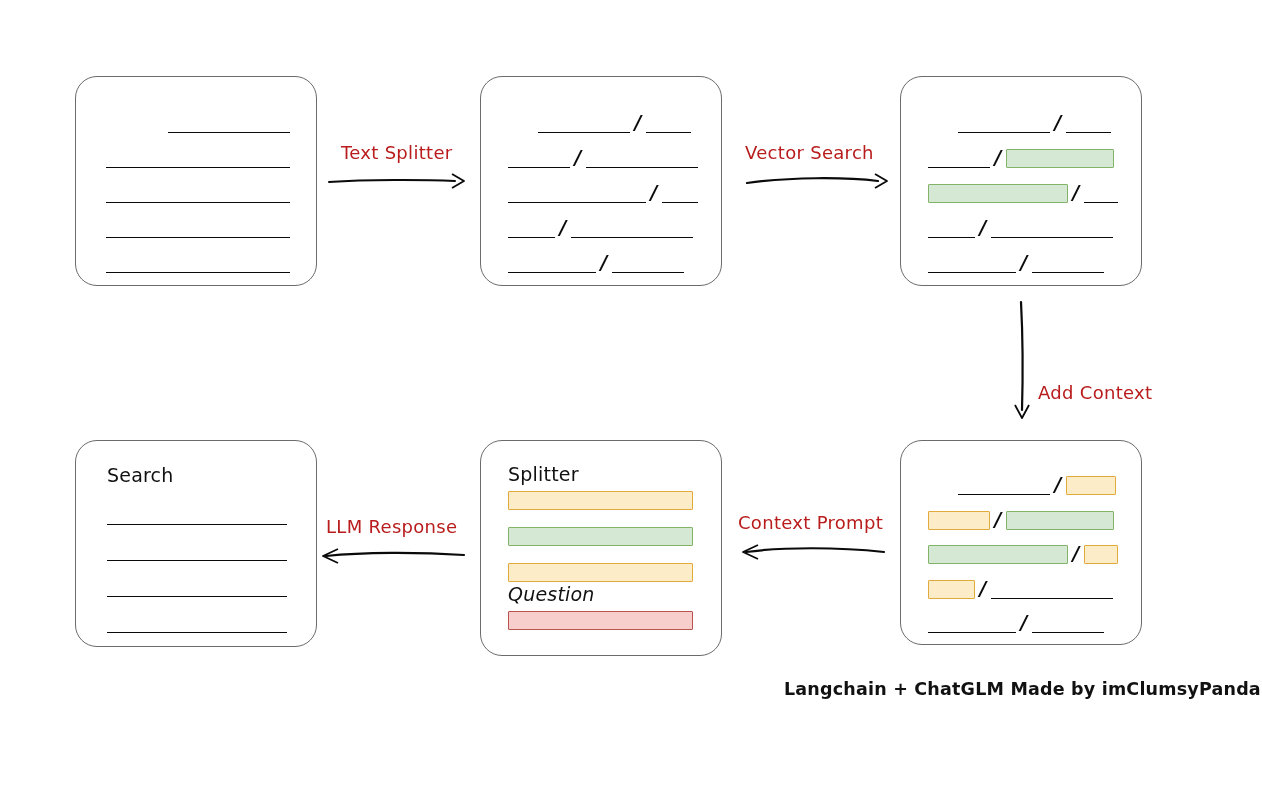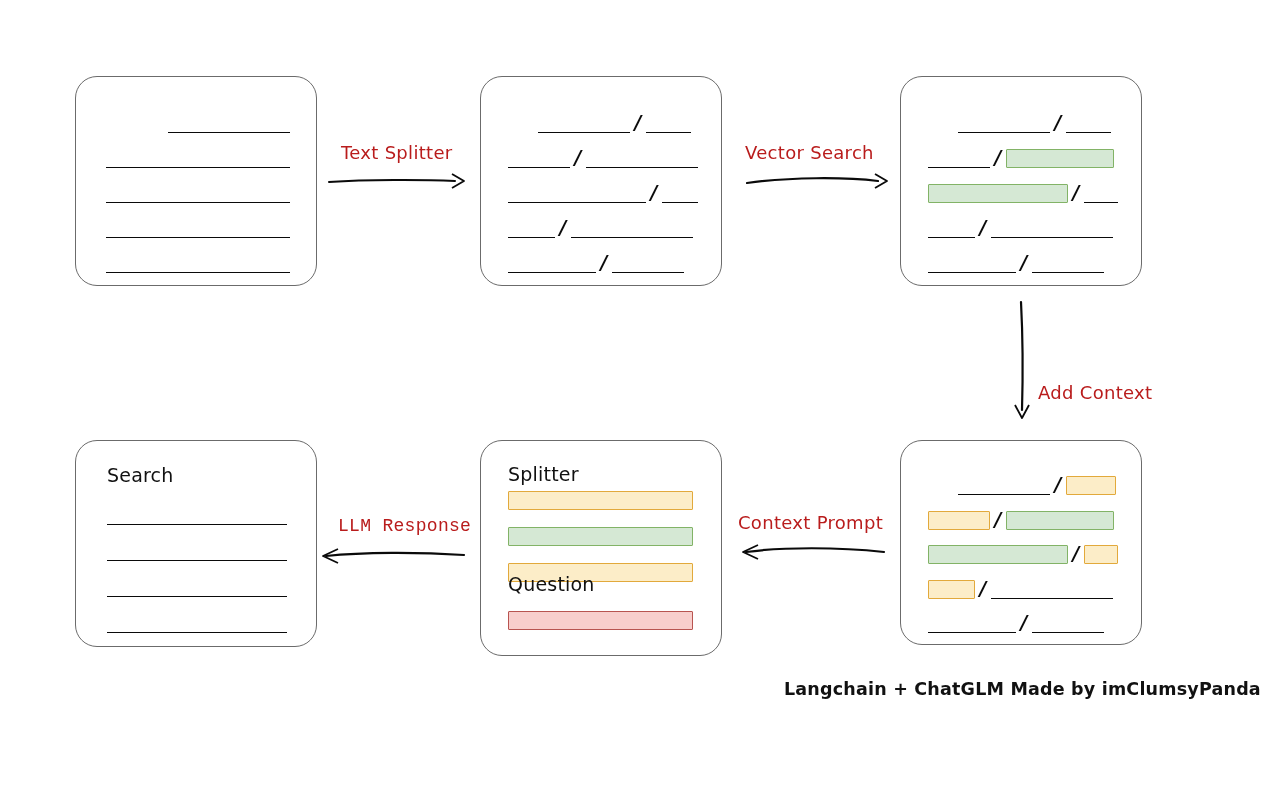--- a/index.html
+++ b/index.html
@@ -254,28 +254,28 @@
   </svg>
 </div>
 
 <div class="doc-box" style="left:480px; top:440px; width:242px; height:216px;">
   <span class="box-title" style="left:27px; top:22px;">Splitter</span>
   <div style="position:absolute; left:27px; top:50px; width:190px;">
       <div class="seg hl yellow" style="display: block; width: 185px; height: 19px; margin-bottom: 17px;"></div>
       <div class="seg hl green" style="display: block; width: 185px; height: 19px; margin-bottom: 17px;"></div>
       <div class="seg hl yellow" style="display: block; width: 185px; height: 19px; margin-bottom: 17px;"></div>
     </div>
-  <span class="box-title" style="left:27px; top:132px;">Question</span>
+  <span class="box-title" style="left:27px; top:142px;font-style:italic;">Question</span>
   <div style="position:absolute; left:27px; top:170px; width:190px;">
       <div class="seg hl red" style="display: block; width: 185px; height: 19px; margin-bottom: 17px;"></div>
     </div>
 </div>
 
 <div class="arrow-group" style="left:318px; top:516px; width:148px; height:48px;">
-  <div class="arrow-label" style="left:20px; top:0px;font-family:Liberation Mono, monospace;">LLM Response</div>
+  <div class="arrow-label" style="left:8px; top:0px;">LLM Response</div>
   <svg class="arrow-svg" width="148" height="24" style="left:0px; top:26px;">
     <path d="M146,13 C100,10 45,10 8,14" stroke="#0a0a0a" stroke-width="2.2" fill="none" stroke-linecap="round"></path>
     <path d="M20,7 L5,14 L20,21" stroke="#0a0a0a" stroke-width="1.8" fill="none" stroke-linejoin="round"></path>
   </svg>
 </div>
 
 <div class="doc-box" style="left:75px; top:440px; width:242px; height:207px;">
   <span class="box-title" style="left:31px; top:23px;">Search</span>
   <div style="position:absolute; left:31px; top:62px; width:180px; height:128px;">
       <div class="line-row" style="top: 0px; padding-left: 0px;">

